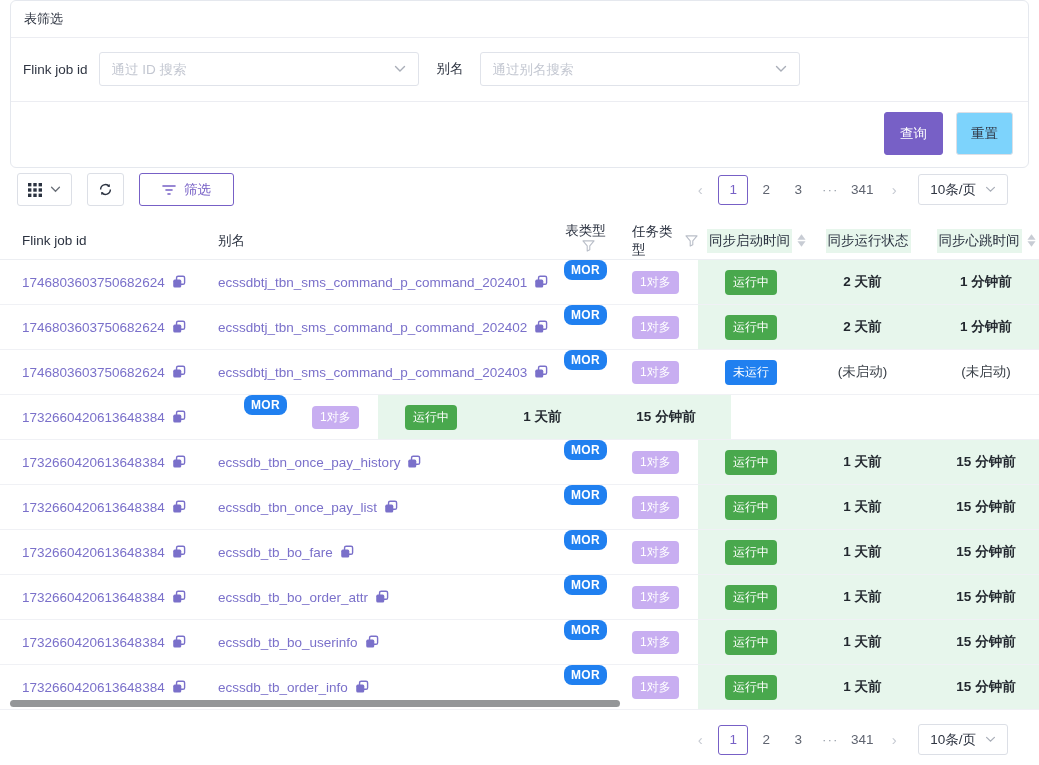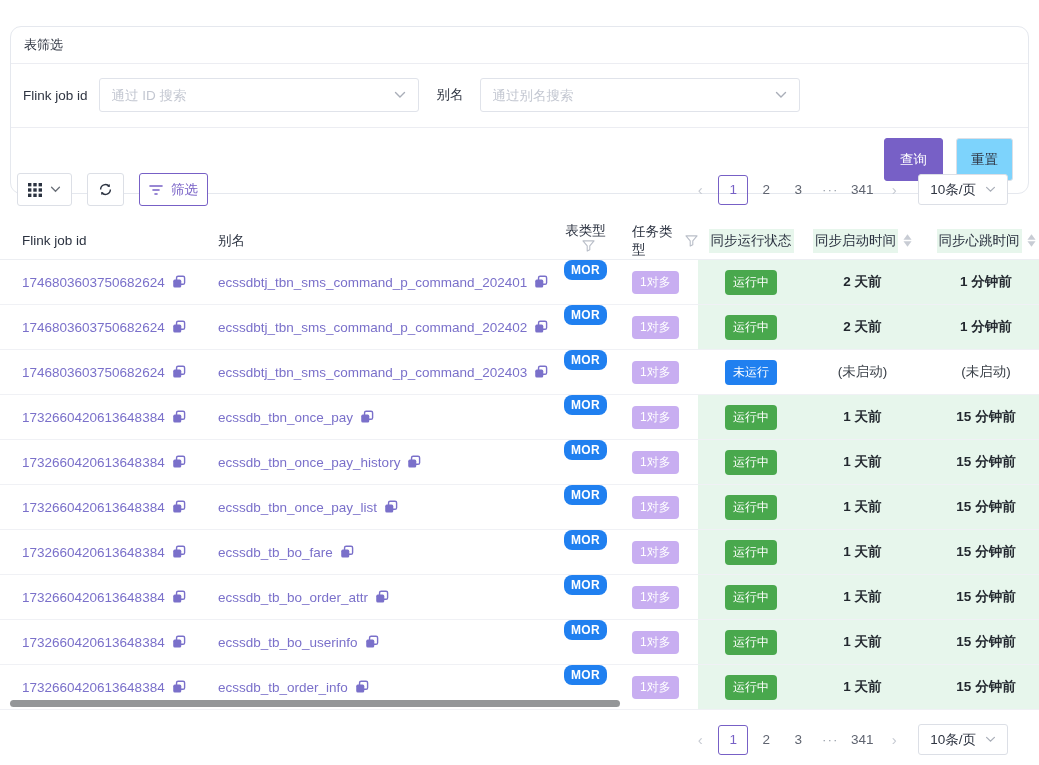--- a/index.html
+++ b/index.html
@@ -4,22 +4,22 @@
 <style>
   * { margin:0; padding:0; box-sizing:border-box; }
   html,body { width:1039px; height:765px; }
   body {
     position:relative; overflow:hidden; background:#fff;
     font-family:"Liberation Sans","DejaVu Sans",sans-serif; color:#2f3542;
   }
   svg { display:block; }
 
   
-  .filter-card { position:absolute; left:10px; right:10px; top:26px;
-    border:1px solid #e5e8ee; border-radius:11px; background:#fff; }
+  .filter-card { position:absolute; left:10px; right:10px; top:0;
+    border:1px solid #e5e8ee; border-radius:6px; background:#fff; }
   .fc-header { height:37px; display:flex; align-items:center; padding:0 13px;
     font-size:13px; color:#2f3542; border-bottom:1px solid #ecedf2; }
   .fc-body { display:flex; align-items:center; padding:14px 12px 15px; border-bottom:1px solid #ecedf2; }
   .fc-label { font-size:13.5px; color:#2f3542; white-space:nowrap; }
   .fc-select { width:320px; height:34px; border:1px solid #e0e3ea; border-radius:3px;
     display:flex; align-items:center; padding:0 12px; background:#fff; }
   .fc-select input { flex:1; border:none; outline:none; font-size:13.5px;
     font-family:inherit; color:#8b5cf6; background:transparent; }
   .fc-select input::placeholder { color:#c3c7d1; }
   .fc-footer { display:flex; justify-content:flex-end; gap:13px; padding:10px 15px 12px; }
@@ -29,21 +29,21 @@
     color:#fff; padding:0 15px; }
   .btn-reset { background:#7dd3fc; border:1px solid #dcdfe6; color:#2f3542; padding:16px 14px; }
 
   
   .toolbar { position:absolute; top:173px; left:17px; right:31px;
     display:flex; justify-content:space-between; align-items:center; }
   .tb-left { display:flex; gap:15px; align-items:center; }
   .tb-btn { height:33px; background:#fff; border:1px solid #dcdfe6; border-radius:3px;
     display:flex; align-items:center; gap:8px; padding:0 10px; cursor:pointer;
     font-size:13.5px; font-family:inherit; color:#2f3542; }
-  .tb-btn.filter { border-color:var(--accent-purple); color:var(--accent-purple); padding:0 9px;align-items:center; }
+  .tb-btn.filter { border-color:var(--accent-purple); color:var(--accent-purple); padding:0 22px;align-items:center; }
 
   
   .pager { display:flex; align-items:center; font-size:13.5px; color:#5f6470; }
   .pg-item { min-width:28px; height:28px; display:flex; align-items:center;
     justify-content:center; cursor:pointer; margin:0 2px; background:transparent; border:none;
     font-size:13.5px; font-family:inherit; color:#5f6470; }
   .pg-active { border:1px solid var(--accent-purple); color:var(--accent-purple);
     border-radius:3px; width:30px; height:30px; }
   .pg-arrow { color:#c6cad2; font-size:15px; }
   .pg-ellipsis { color:#9aa0ab; letter-spacing:1px; }
@@ -202,34 +202,34 @@
         </span>
       </div>
       <div class="cell c-task">
         <span>任务类型</span>
         <span class="funnel">
           <svg width="13" height="12" viewBox="0 0 14 13">
               <path d="M1 1 h12 l-4.6 5.4 v4.2 l-2.8 1.4 v-5.6 Z" fill="none" stroke="#b9bec8" stroke-width="1.2" stroke-linejoin="round"></path>
             </svg>
         </span>
       </div>
-      <div class="cell c-status">
-          <span class="hl">同步运行状态</span>
-        </div>
       <div class="cell c-start">
         <span class="hl">同步启动时间</span>
         <span class="sorter">
           <svg width="9" height="6" viewBox="0 0 10 6">
               <path d="M5 0 L9.5 6 H0.5 Z" fill="#c8ccd4"></path>
             </svg>
           <svg width="9" height="6" viewBox="0 0 10 6">
               <path d="M5 6 L0.5 0 H9.5 Z" fill="#c8ccd4"></path>
             </svg>
         </span>
       </div>
+      <div class="cell c-status">
+          <span class="hl">同步运行状态</span>
+        </div>
       <div class="cell c-heart">
         <span class="hl">同步心跳时间</span>
         <span class="sorter">
           <svg width="9" height="6" viewBox="0 0 10 6">
               <path d="M5 0 L9.5 6 H0.5 Z" fill="#c8ccd4"></path>
             </svg>
           <svg width="9" height="6" viewBox="0 0 10 6">
               <path d="M5 6 L0.5 0 H9.5 Z" fill="#c8ccd4"></path>
             </svg>
         </span>
@@ -341,29 +341,20 @@
             <span class="time muted">(未启动)</span>
           </div>
     <div class="cell c-heart frc">
             <span class="time muted">(未启动)</span>
           </div>
   </div>
 
   <div class="t-row running">
     <div class="cell c-id">
       <span class="link">1732660420613648384</span>
-      <span class="copy-btn">
-        <svg width="14" height="14" viewBox="0 0 16 16">
-          <rect x="5.2" y="1.4" width="9.2" height="9.2" rx="1.8" fill="none" stroke="currentColor" stroke-width="1.6"></rect>
-          <rect x="1.4" y="5.2" width="9.2" height="9.2" rx="1.8" fill="currentColor"></rect>
-        </svg>
-      </span>
-    </div>
-    <div class="cell c-alias">
-      <span class="link">ecssdb_tbn_once_pay</span>
       <span class="copy-btn">
         <svg width="14" height="14" viewBox="0 0 16 16">
           <rect x="5.2" y="1.4" width="9.2" height="9.2" rx="1.8" fill="none" stroke="currentColor" stroke-width="1.6"></rect>
           <rect x="1.4" y="5.2" width="9.2" height="9.2" rx="1.8" fill="currentColor"></rect>
         </svg>
       </span>
     </div>
     <div class="cell c-type">
             <span class="badge-mor">MOR</span>
           </div>

